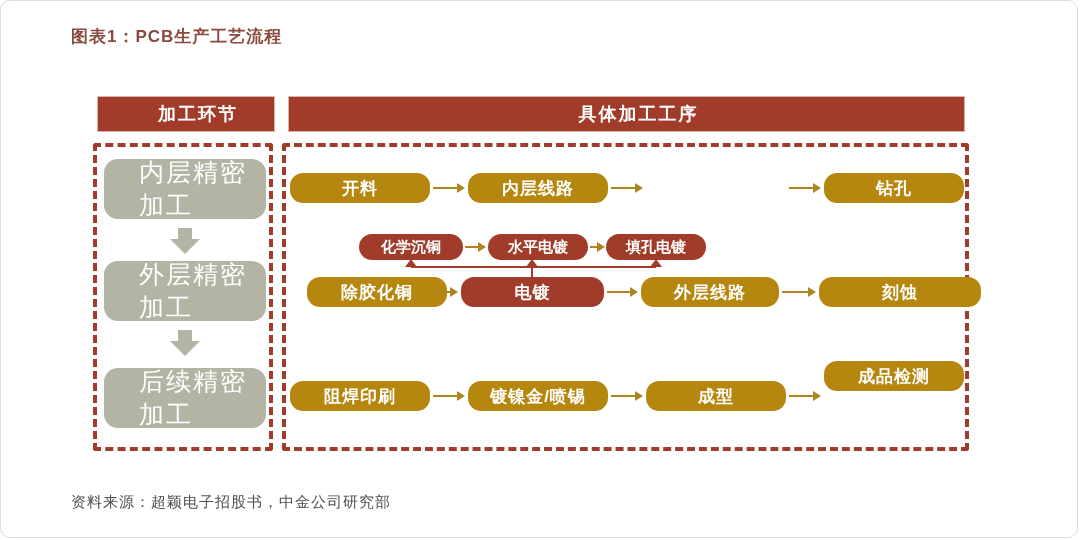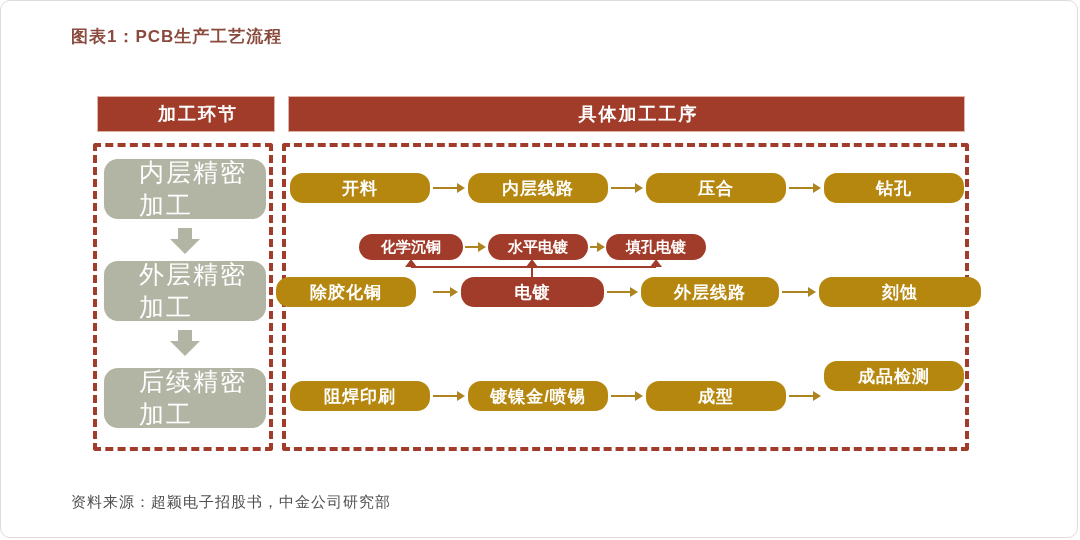--- a/index.html
+++ b/index.html
@@ -74,37 +74,36 @@
   <div class="abs" style="left:169px;top:329px;width:30px;">
     <div class="ba-stem"></div>
     <div class="ba-head"></div>
   </div>
   <div class="abs stage-box" style="left:103px;top:367px;width:162px;height:60px;">后续精密加工</div>
 
   <div class="abs gold" style="left:289px;top:172px;width:140px;height:30px;">开料</div>
   <div class="abs harrow" style="left:432px;top:182px;width:32px;"></div>
   <div class="abs gold" style="left:467px;top:172px;width:140px;height:30px;">内层线路</div>
   <div class="abs harrow" style="left:610px;top:182px;width:32px;"></div>
-  <div class="abs gold" style="left:645px;top:172px;width:140px;height:30px;">压合</div>
   <div class="abs harrow" style="left:788px;top:182px;width:32px;"></div>
   <div class="abs gold" style="left:823px;top:172px;width:140px;height:30px;">钻孔</div>
 
   <div class="abs red sub" style="left:358px;top:233px;width:104px;height:26px;">化学沉铜</div>
   <div class="abs harrow" style="left:464px;top:241px;width:21px;"></div>
   <div class="abs red sub" style="left:487px;top:233px;width:100px;height:26px;">水平电镀</div>
   <div class="abs harrow" style="left:589px;top:241px;width:15px;"></div>
   <div class="abs red sub" style="left:605px;top:233px;width:100px;height:26px;">填孔电镀</div>
 
   <div class="abs hline" style="left:410px;top:265px;width:245px;"></div>
   <div class="abs uptri" style="left:404px;top:258px;"></div>
   <div class="abs uptri" style="left:649px;top:258px;"></div>
   <div class="abs uptri" style="left:525px;top:258px;"></div>
   <div class="abs vline" style="left:530px;top:264px;height:12px;"></div>
 
-  <div class="abs gold" style="left:275px;top:276px;width:140px;height:30px;">除胶化铜</div>
+  <div class="abs gold" style="left:306px;top:276px;width:140px;height:30px;">除胶化铜</div>
   <div class="abs harrow" style="left:432px;top:286px;width:25px;"></div>
   <div class="abs red" style="left:460px;top:276px;width:143px;height:30px;">电镀</div>
   <div class="abs harrow" style="left:606px;top:286px;width:31px;"></div>
   <div class="abs gold" style="left:640px;top:276px;width:138px;height:30px;">外层线路</div>
   <div class="abs harrow" style="left:781px;top:286px;width:34px;"></div>
   <div class="abs gold" style="left:818px;top:276px;width:162px;height:30px;">刻蚀</div>
 
   <div class="abs gold" style="left:289px;top:380px;width:140px;height:30px;">阻焊印刷</div>
   <div class="abs harrow" style="left:432px;top:390px;width:32px;"></div>
   <div class="abs gold" style="left:467px;top:380px;width:140px;height:30px;">镀镍金/喷锡</div>

